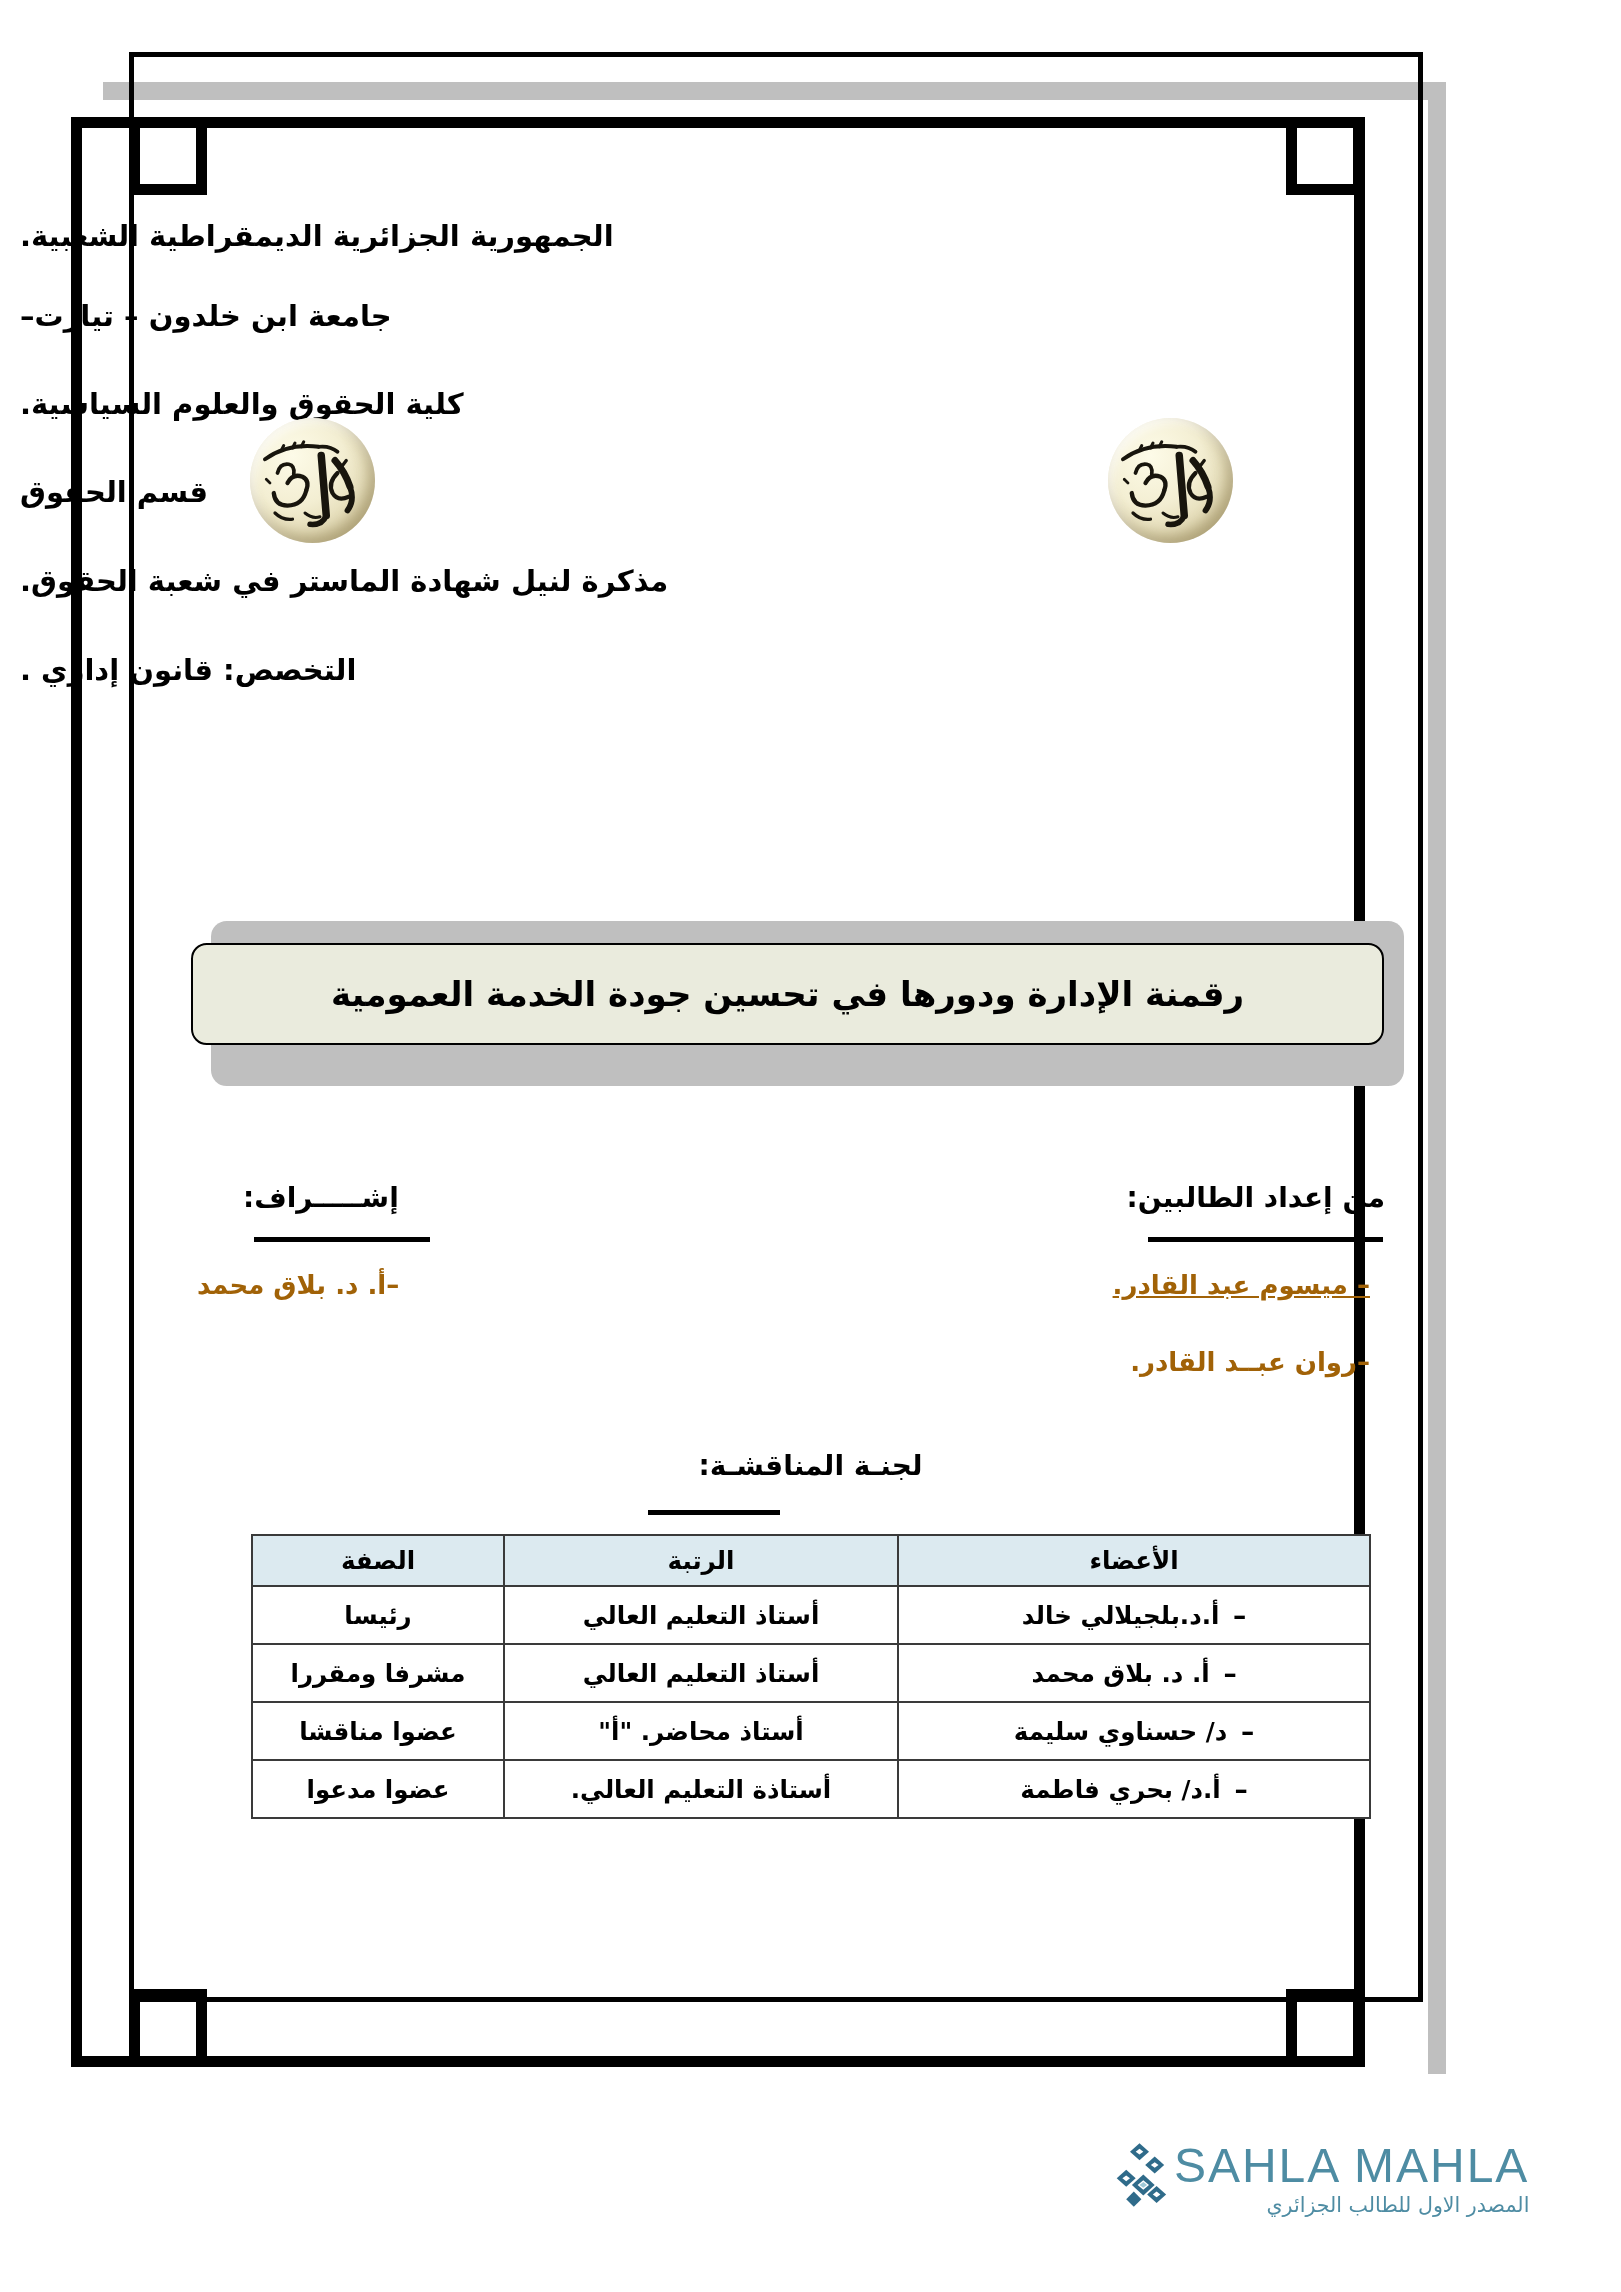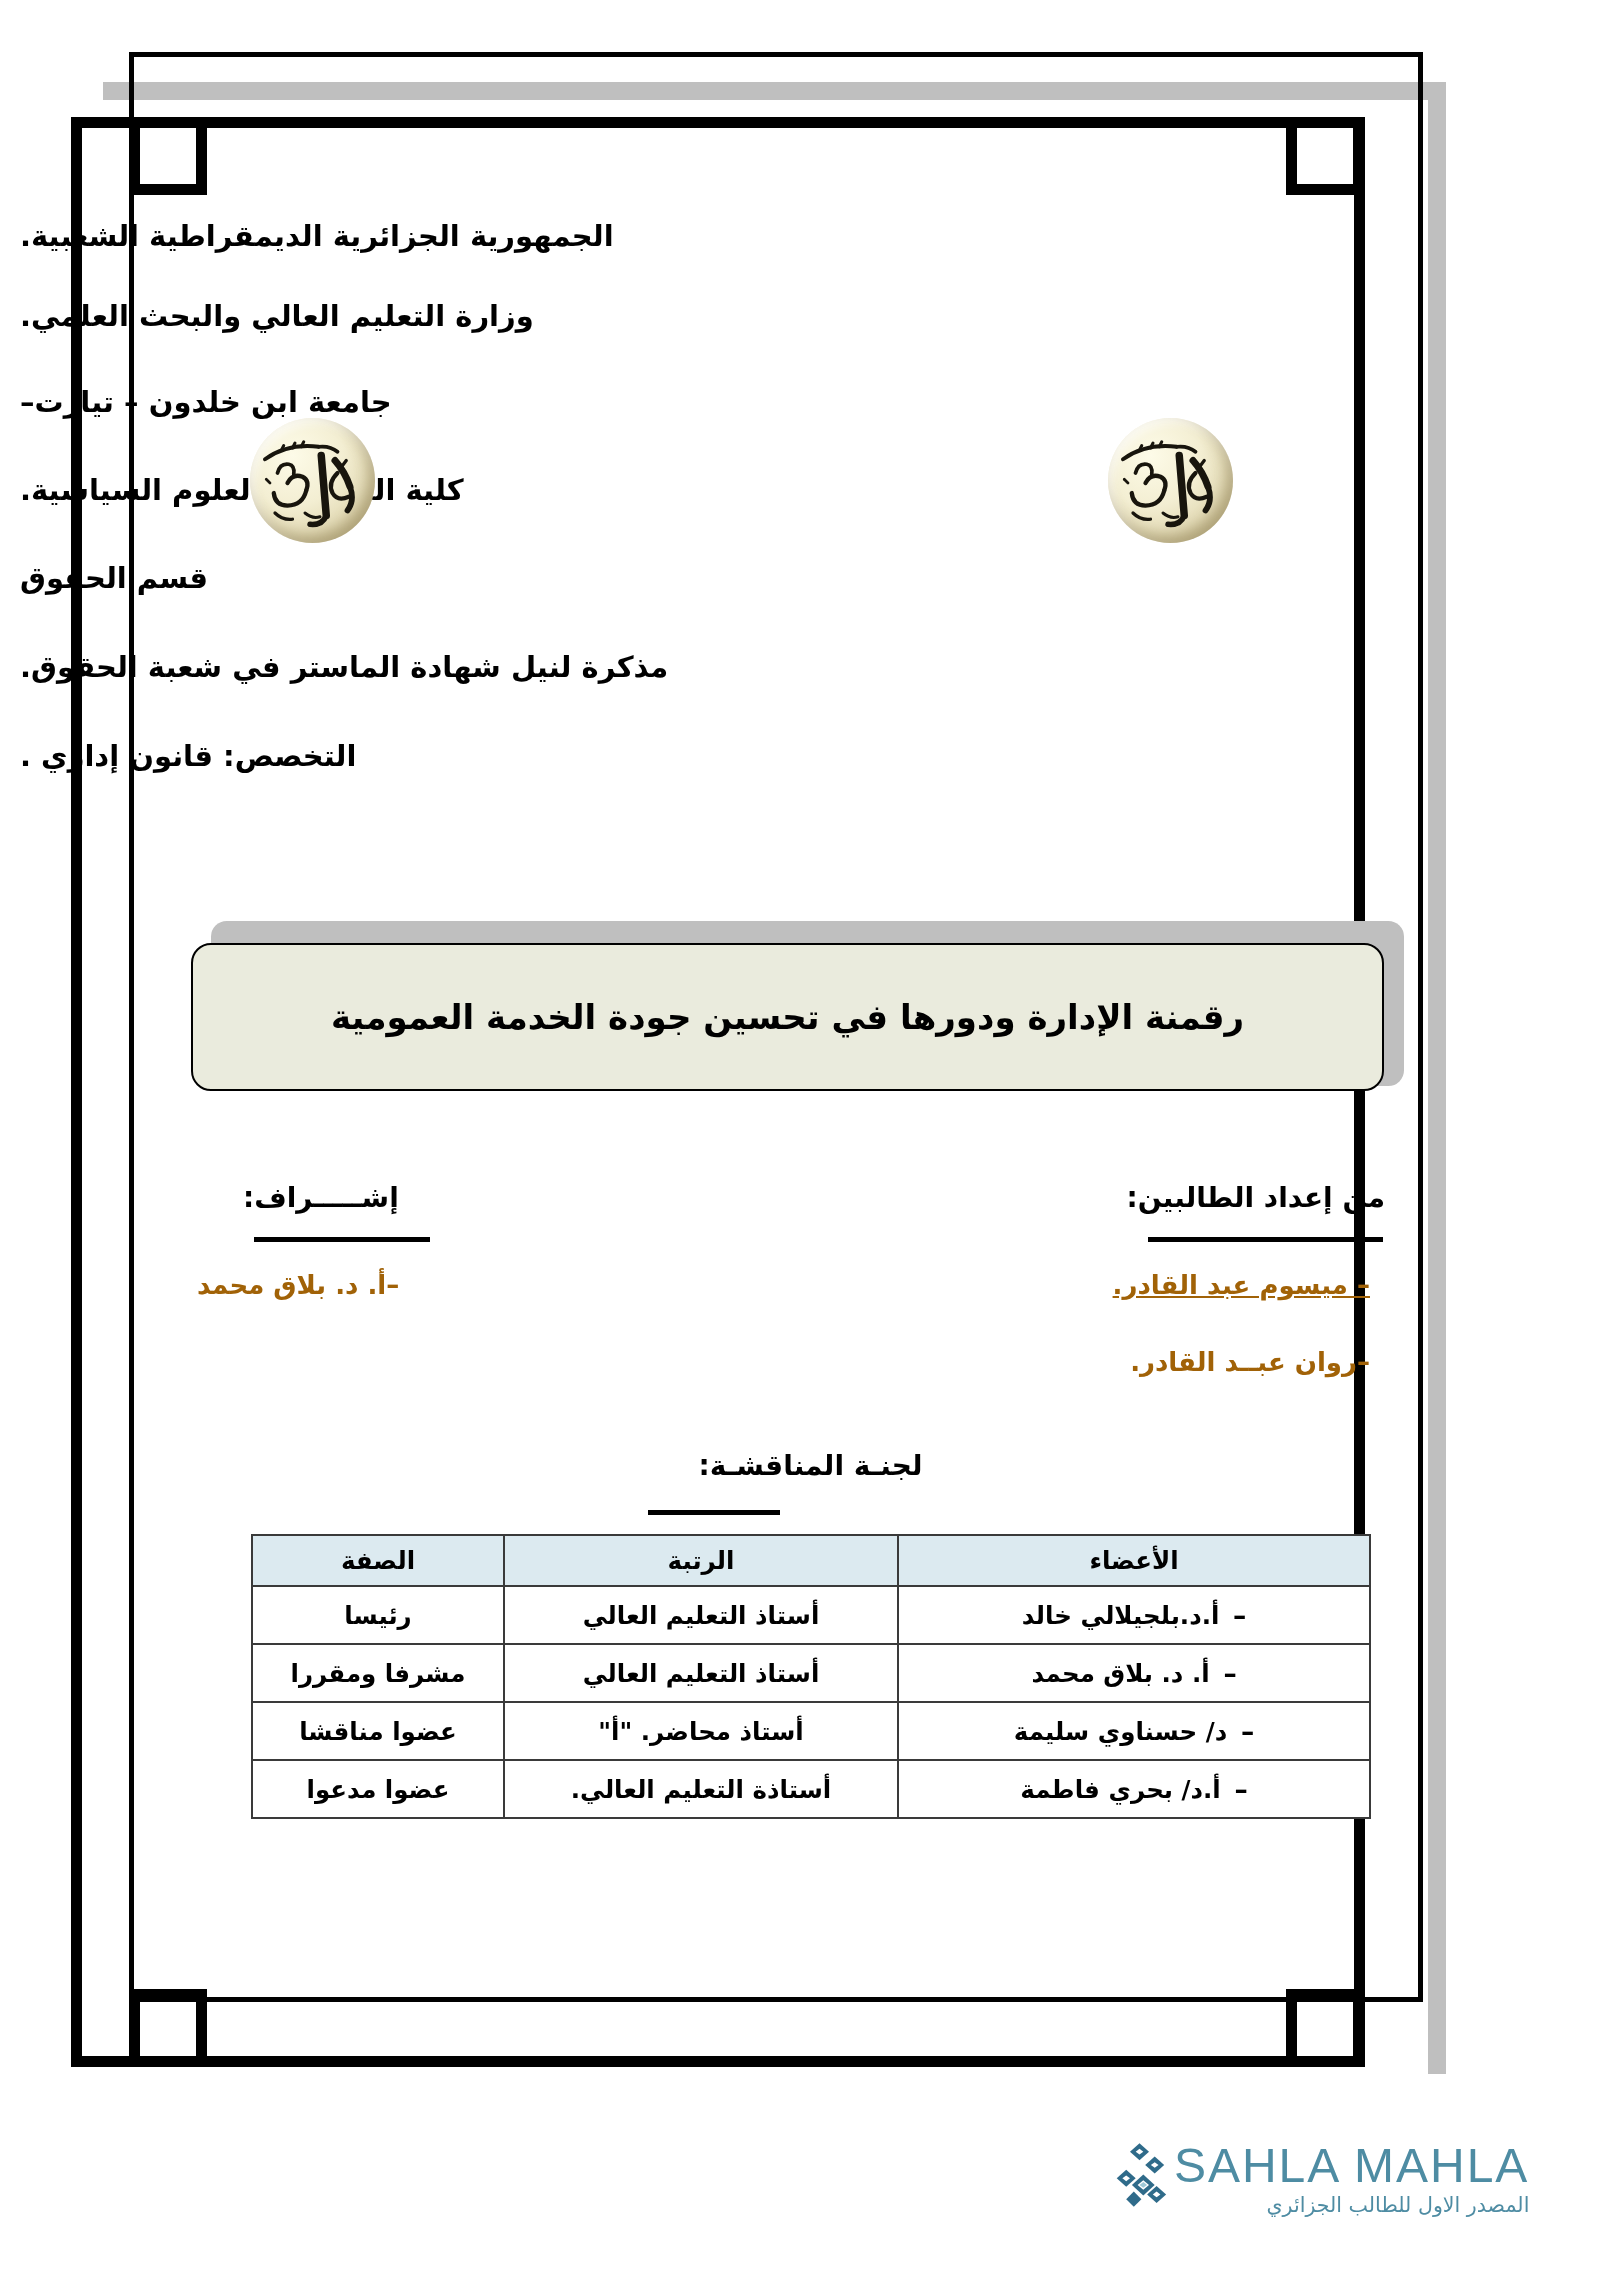--- a/index.html
+++ b/index.html
@@ -136,21 +136,20 @@
     <div class="rect" style="left:71px;top:117px;width:1294px;height:1950px;border-width:11.8px;"></div>
 
     <div class="rect" style="left:129px;top:117px;width:78px;height:78px;border-width:11.8px;"></div>
     <div class="rect" style="left:1286px;top:117px;width:78px;height:78px;border-width:11.8px;"></div>
     <div class="rect" style="left:129px;top:1989px;width:78px;height:78px;border-width:11.8px;"></div>
     <div class="rect" style="left:1286px;top:1989px;width:78px;height:78px;border-width:11.8px;"></div>
   </div>
 
   <div class="header-block">
     <div class="hline hl1">الجمهورية الجزائرية الديمقراطية الشعبية.</div>
-    <div class="hline hl2">وزارة التعليم العالي والبحث العلمي.</div>
     <div class="hline hl3">جامعة ابن خلدون – تيارت–</div>
     <div class="hline hl4">كلية الحقوق والعلوم السياسية.</div>
     <div class="hline hl5">قسم الحقوق</div>
     <div class="hline hl6">مذكرة لنيل شهادة الماستر في شعبة الحقوق.</div>
     <div class="hline hl7">التخصص: قانون إداري .</div>
   </div>
 
   <div class="seal" style="left:250px;top:418px;">
     <svg viewBox="0 0 100 100" aria-hidden="true">
       <g fill="none" stroke="#18150d" stroke-linecap="round" stroke-linejoin="round">
@@ -193,21 +192,21 @@
         <path d="M41 23 l2 -4" stroke-width="2.4"></path>
         <path d="M74 38 l3 -4" stroke-width="2.6"></path>
         <path d="M16 52 l-3 -3" stroke-width="2.2"></path>
         <path d="M20 76 q6 6 14 5" stroke-width="2.6"></path>
         <path d="M44 76 q6 5 12 3" stroke-width="2.4"></path>
       </g>
     </svg>
   </div>
 
   <div class="plaque-shadow" style="left:211px;top:921px;width:1193px;height:165px;"></div>
-  <div class="plaque" style="left:191px;top:943px;width:1193px;height:148px;border-radius:20px;">
+  <div class="plaque" style="left:191px;top:943px;width:1193px;height:102px;">
     <span class="plaque-text">رقمنة الإدارة ودورها في تحسين جودة الخدمة العمومية</span>
   </div>
 
   <div class="auth-head" style="right:236px;top:1181px;">من إعداد الطالبين:</div>
   <div class="ul-rule" style="right:238px;top:1237px;width:235px;"></div>
   <div class="auth-name" style="right:251px;top:1270px;text-decoration:underline;">– ميسوم عبد القادر.</div>
   <div class="auth-name" style="right:251px;top:1347px;">–روان عبــد القادر.</div>
 
   <div class="auth-head" style="left:243px;top:1181px;">إشـــــراف:</div>
   <div class="ul-rule" style="left:254px;top:1237px;width:176px;"></div>

